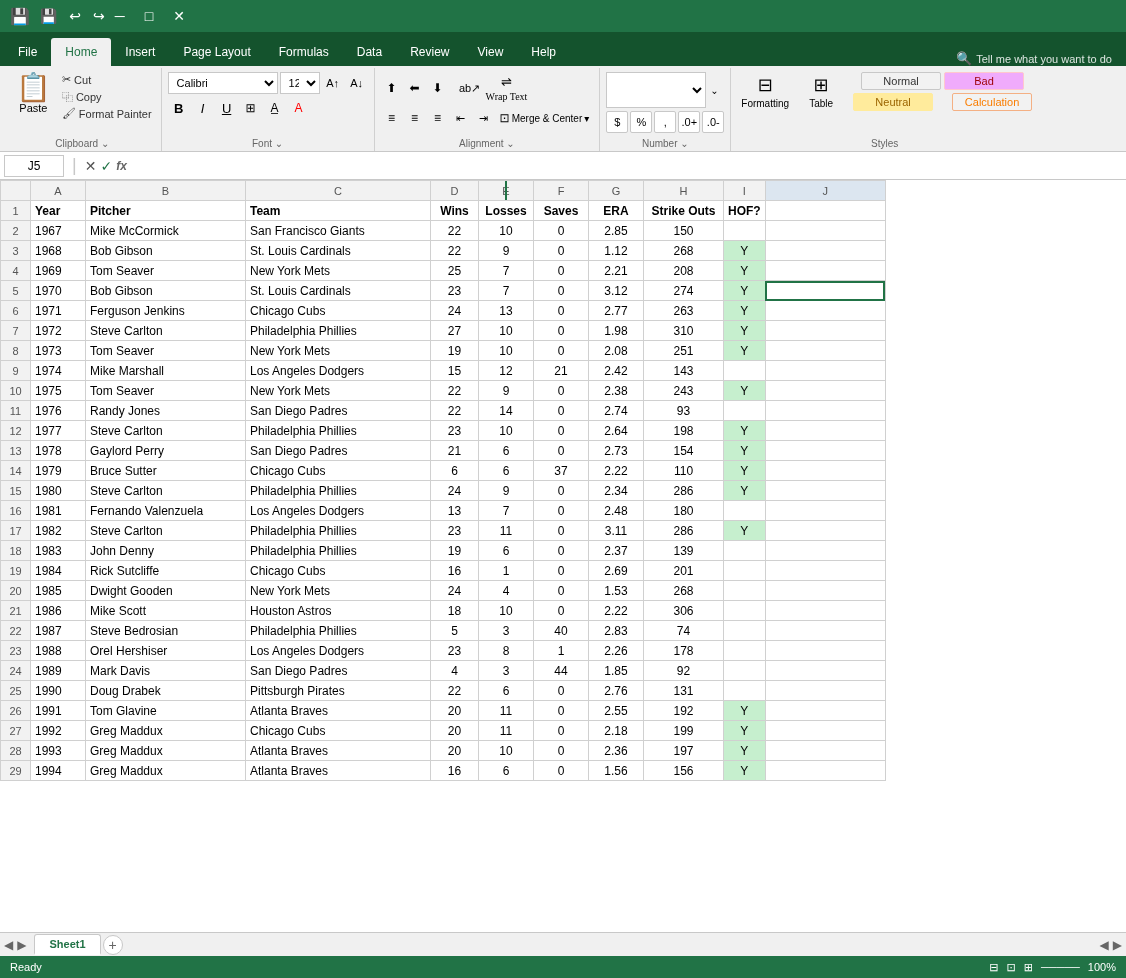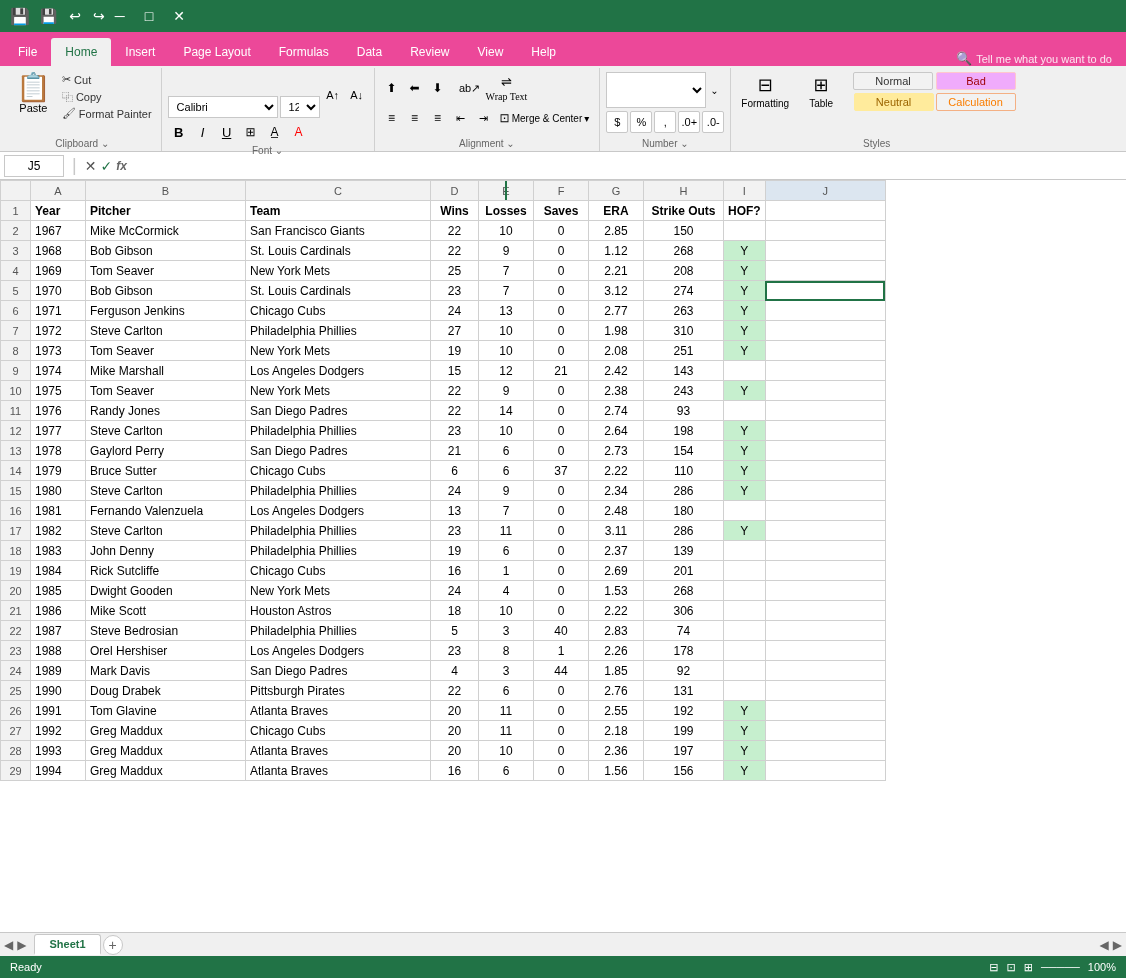--- a/index.html
+++ b/index.html
@@ -16,21 +16,21 @@
       font-size: 12px;
     }
     .title-bar-left { display: flex; align-items: center; gap: 6px; }
     .title-bar-title { flex: 1; text-align: center; font-size: 13px; }
     .title-bar-icons { display: flex; gap: 8px; font-size: 14px; color: #ccc; cursor: pointer; }
     .quick-access { display: flex; gap: 4px; align-items: center; }
     .qa-btn { color: white; font-size: 14px; cursor: pointer; padding: 2px 4px; }
 
     
     .ribbon-tabs {
-      background: #ec4899;
+      background: #14532d;
       display: flex;
       align-items: flex-end;
       padding: 0 4px;
       height: 34px;
     }
     .ribbon-tab {
       padding: 6px 14px;
       color: white;
       font-size: 12px;
       cursor: pointer;
@@ -101,21 +101,20 @@
     .paste-btn .paste-icon { font-size: 28px; line-height: 1; }
     .paste-btn .paste-label { font-size: 11px; }
     .font-row { display: flex; align-items: center; gap: 2px; }
     .font-select {
       border: 1px solid #c8c8c8;
       background: white;
       padding: 1px 4px;
       font-size: 11px;
       height: 22px;
       cursor: pointer;
-      margin-top: 24px;
     }
     .font-name-select { width: 110px; }
     .font-size-select { width: 40px; }
     .font-btn {
       width: 22px; height: 22px;
       border: 1px solid transparent;
       background: transparent;
       cursor: pointer;
       display: flex; align-items: center; justify-content: center;
       font-size: 13px;
@@ -519,21 +518,21 @@
         <div class="cond-btn">
           <span style="font-size:18px;">⊞</span>
           <span style="font-size:10px;text-align:center;">Table</span>
         </div>
       </div>
       <div style="display:flex;flex-direction:column;gap:3px;margin-left:4px;align-items:center;">
         <div style="display:flex;gap:3px;">
           <div class="style-item style-normal">Normal</div>
           <div class="style-item style-bad">Bad</div>
         </div>
-        <div style="display:flex;gap:2px;">
+        <div style="display:flex;gap:19px;">
           <div class="style-item style-neutral">Neutral</div>
           <div class="style-item style-calculation">Calculation</div>
         </div>
       </div>
     </div>
     <div class="ribbon-group-label">Styles</div>
   </div>
 </div>
 
 <div class="formula-bar">

